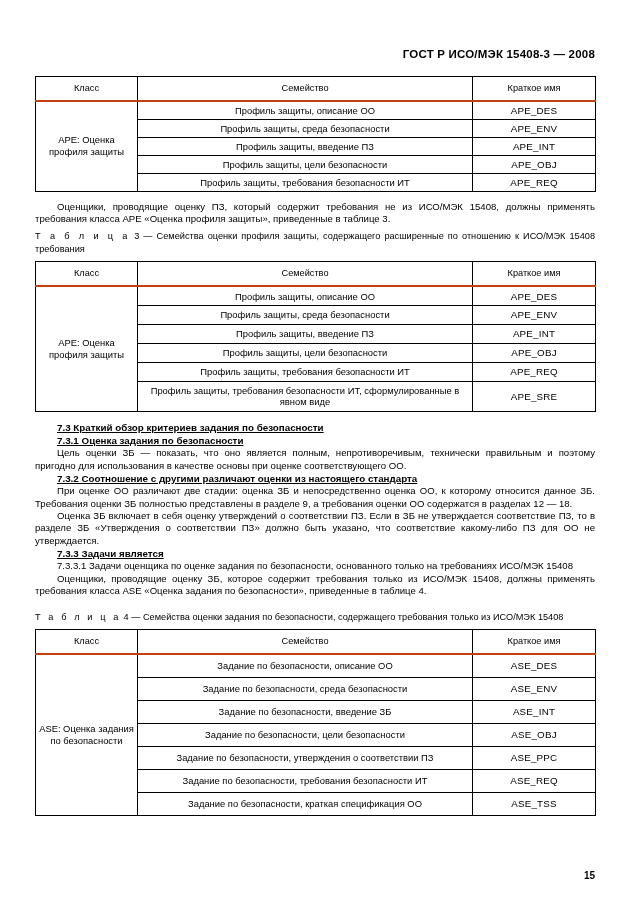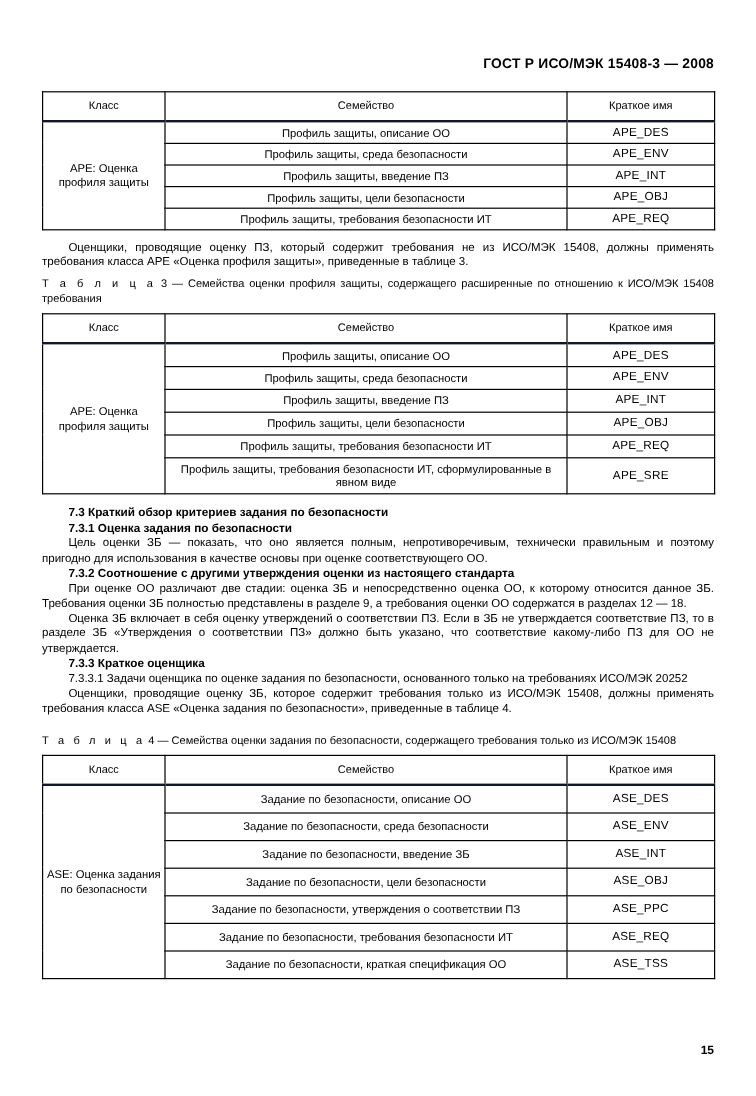--- a/index.html
+++ b/index.html
@@ -59,21 +59,21 @@
     border: 1px solid #000000;
     font-size: 9.2px;
     font-weight: normal;
     text-align: center;
     vertical-align: middle;
     padding: 2px 3px;
     line-height: 11px;
   }
   table.grid thead th {
     height: 19px;
-    border-bottom: 2px solid #0f172a;
+    border-bottom: 2px solid #c2410c;
   }
   table.grid td.fam {
     font-size: 9.4px;
   }
   table.grid td.short {
     font-size: 9.8px;
     letter-spacing: 0.2px;
   }
   table.grid td.cls {
     font-size: 9.4px;
@@ -96,20 +96,21 @@
   }
   p.body.ind {
     text-indent: 22px;
   }
   h3.sec {
     font-size: 9.8px;
     font-weight: bold;
     margin: 0;
     padding-left: 22px;
     line-height: 13.2px;
+    text-decoration: underline;
   }
   .gap-s { height: 5px; }
   .gap-m { height: 9px; }
   .gap-l { height: 13px; }
   .page-num {
     position: absolute;
     right: 35px;
     bottom: 32px;
     font-size: 10px;
     font-weight: bold;
@@ -215,25 +216,25 @@
           <td class="short">APE_SRE</td>
         </tr>
       </tbody>
     </table>
 
     <div class="gap-m"></div>
 
     <h3 class="sec">7.3 Краткий обзор критериев задания по безопасности</h3>
     <h3 class="sec">7.3.1 Оценка задания по безопасности</h3>
     <p class="body ind">Цель оценки ЗБ — показать, что оно является полным, непротиворечивым, технически правильным и поэтому пригодно для использования в качестве основы при оценке соответствующего ОО.</p>
-    <h3 class="sec">7.3.2 Соотношение с другими утверждения оценки из настоящего стандарта</h3>
+    <h3 class="sec">7.3.2 Соотношение с другими различают оценки из настоящего стандарта</h3>
     <p class="body ind">При оценке ОО различают две стадии: оценка ЗБ и непосредственно оценка ОО, к которому относится данное ЗБ. Требования оценки ЗБ полностью представлены в разделе 9, а требования оценки ОО содержатся в разделах 12 — 18.</p>
     <p class="body ind">Оценка ЗБ включает в себя оценку утверждений о соответствии ПЗ. Если в ЗБ не утверждается соответствие ПЗ, то в разделе ЗБ «Утверждения о соответствии ПЗ» должно быть указано, что соответствие какому-либо ПЗ для ОО не утверждается.</p>
-    <h3 class="sec">7.3.3 Краткое оценщика</h3>
-    <p class="body ind">7.3.3.1 Задачи оценщика по оценке задания по безопасности, основанного только на требованиях ИСО/МЭК 20252</p>
+    <h3 class="sec">7.3.3 Задачи является</h3>
+    <p class="body ind">7.3.3.1 Задачи оценщика по оценке задания по безопасности, основанного только на требованиях ИСО/МЭК 15408</p>
     <p class="body ind">Оценщики, проводящие оценку ЗБ, которое содержит требования только из ИСО/МЭК 15408, должны применять требования класса ASE «Оценка задания по безопасности», приведенные в таблице 4.</p>
 
     <div class="gap-l"></div>
 
     <p class="tbl-caption just">
       <span class="spaced">Т а б л и ц а</span><span>&nbsp;</span><span>4</span><span>&nbsp;</span><span>— Семейства оценки задания по безопасности, содержащего требования только из ИСО/МЭК 15408</span>
     </p>
 
     <table class="grid">
       <colgroup>

